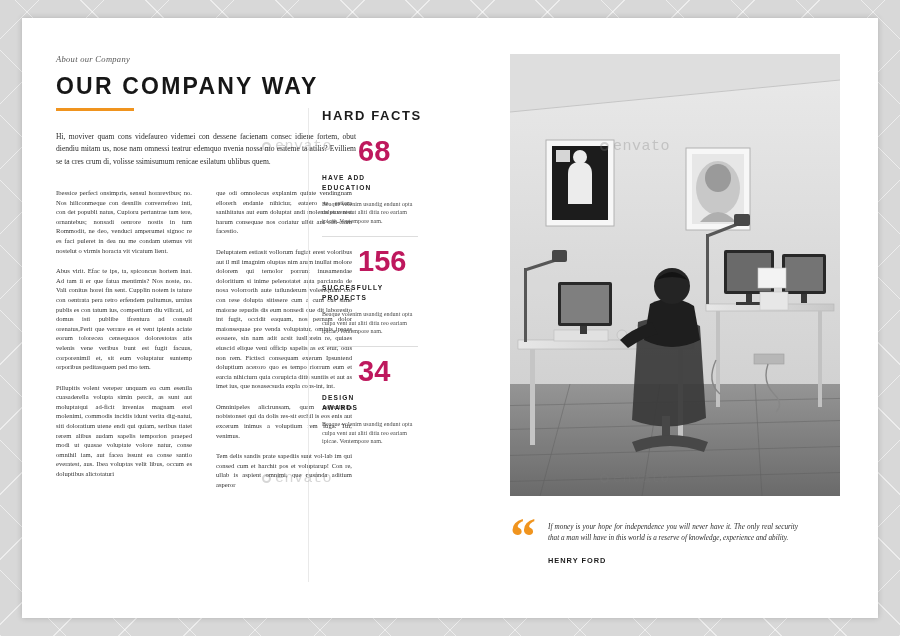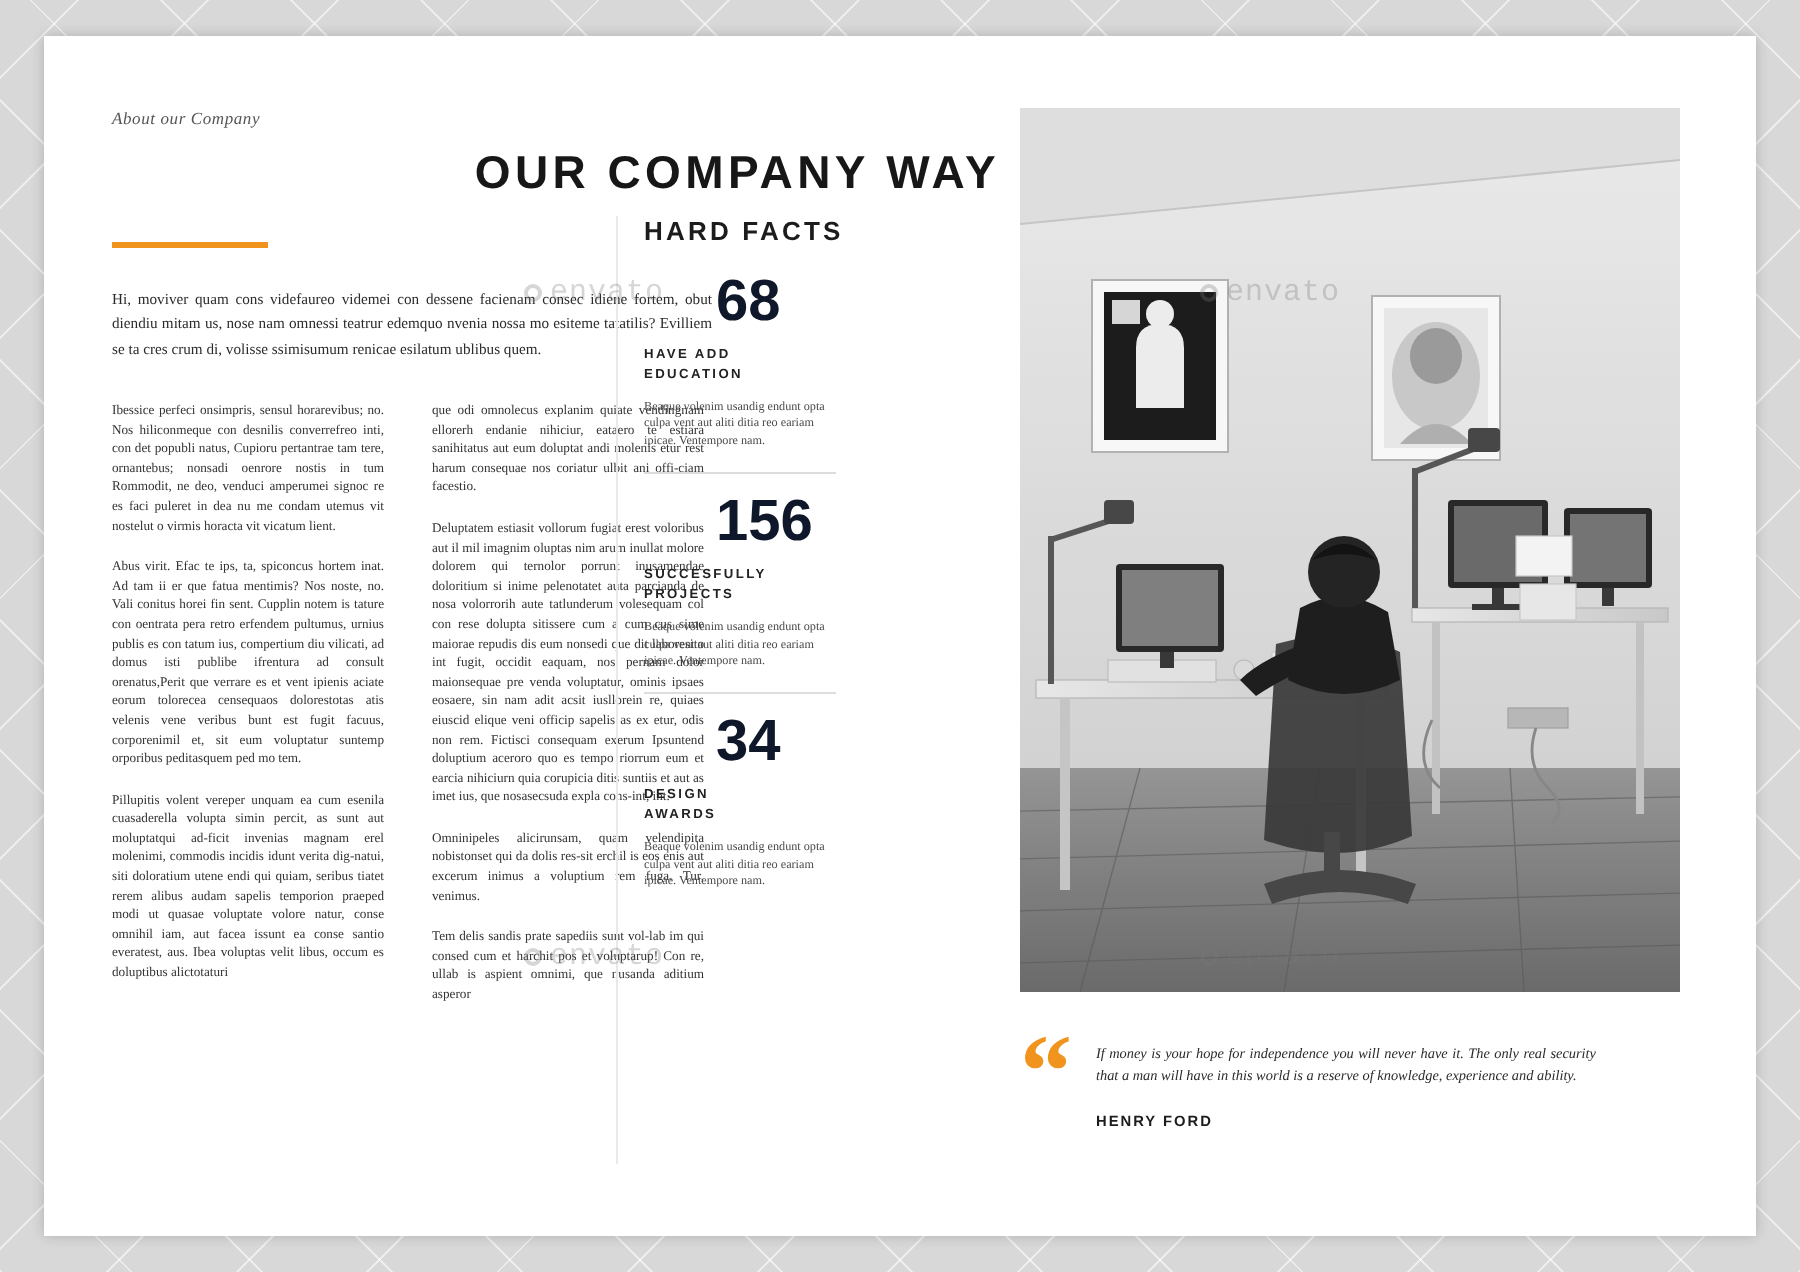--- a/index.html
+++ b/index.html
@@ -40,22 +40,21 @@
     color: #555;
     letter-spacing: .3px;
     margin-bottom: 9px;
   }
   .headline {
     font-family: "Liberation Sans", sans-serif;
     font-weight: bold;
     font-size: 23px;
     letter-spacing: 2.2px;
     color: #171717;
-    margin: 0 0 21px 0;
-    text-align: right;
+    margin: 0 0 8px 0;
   }
   .rule {
     width: 78px; height: 2.5px; background: #f0941e; margin-bottom: 20px;
   }
 
   
   .intro {
     width: 300px;
     font-size: 7.6px;
     line-height: 12.5px;
@@ -97,21 +96,21 @@
   .fact { position: relative; padding-bottom: 12px; margin-bottom: 10px; }
   .fact:after {
     content: ""; position: absolute; left: 0; bottom: 0;
     width: 96px; height: 1px; background: #ddd;
   }
   .fact:last-child:after { display: none; }
   .fact-num {
     font-family: "Liberation Sans", sans-serif;
     font-weight: bold;
     font-size: 29px;
-    color: #0f172a;
+    color: #be185d;
     line-height: 1;
     margin-bottom: 7px;
     padding-left: 36px;
   }
   .fact-label {
     font-family: "Liberation Sans", sans-serif;
     font-weight: bold;
     font-size: 6.6px;
     letter-spacing: 1.2px;
     color: #222;

